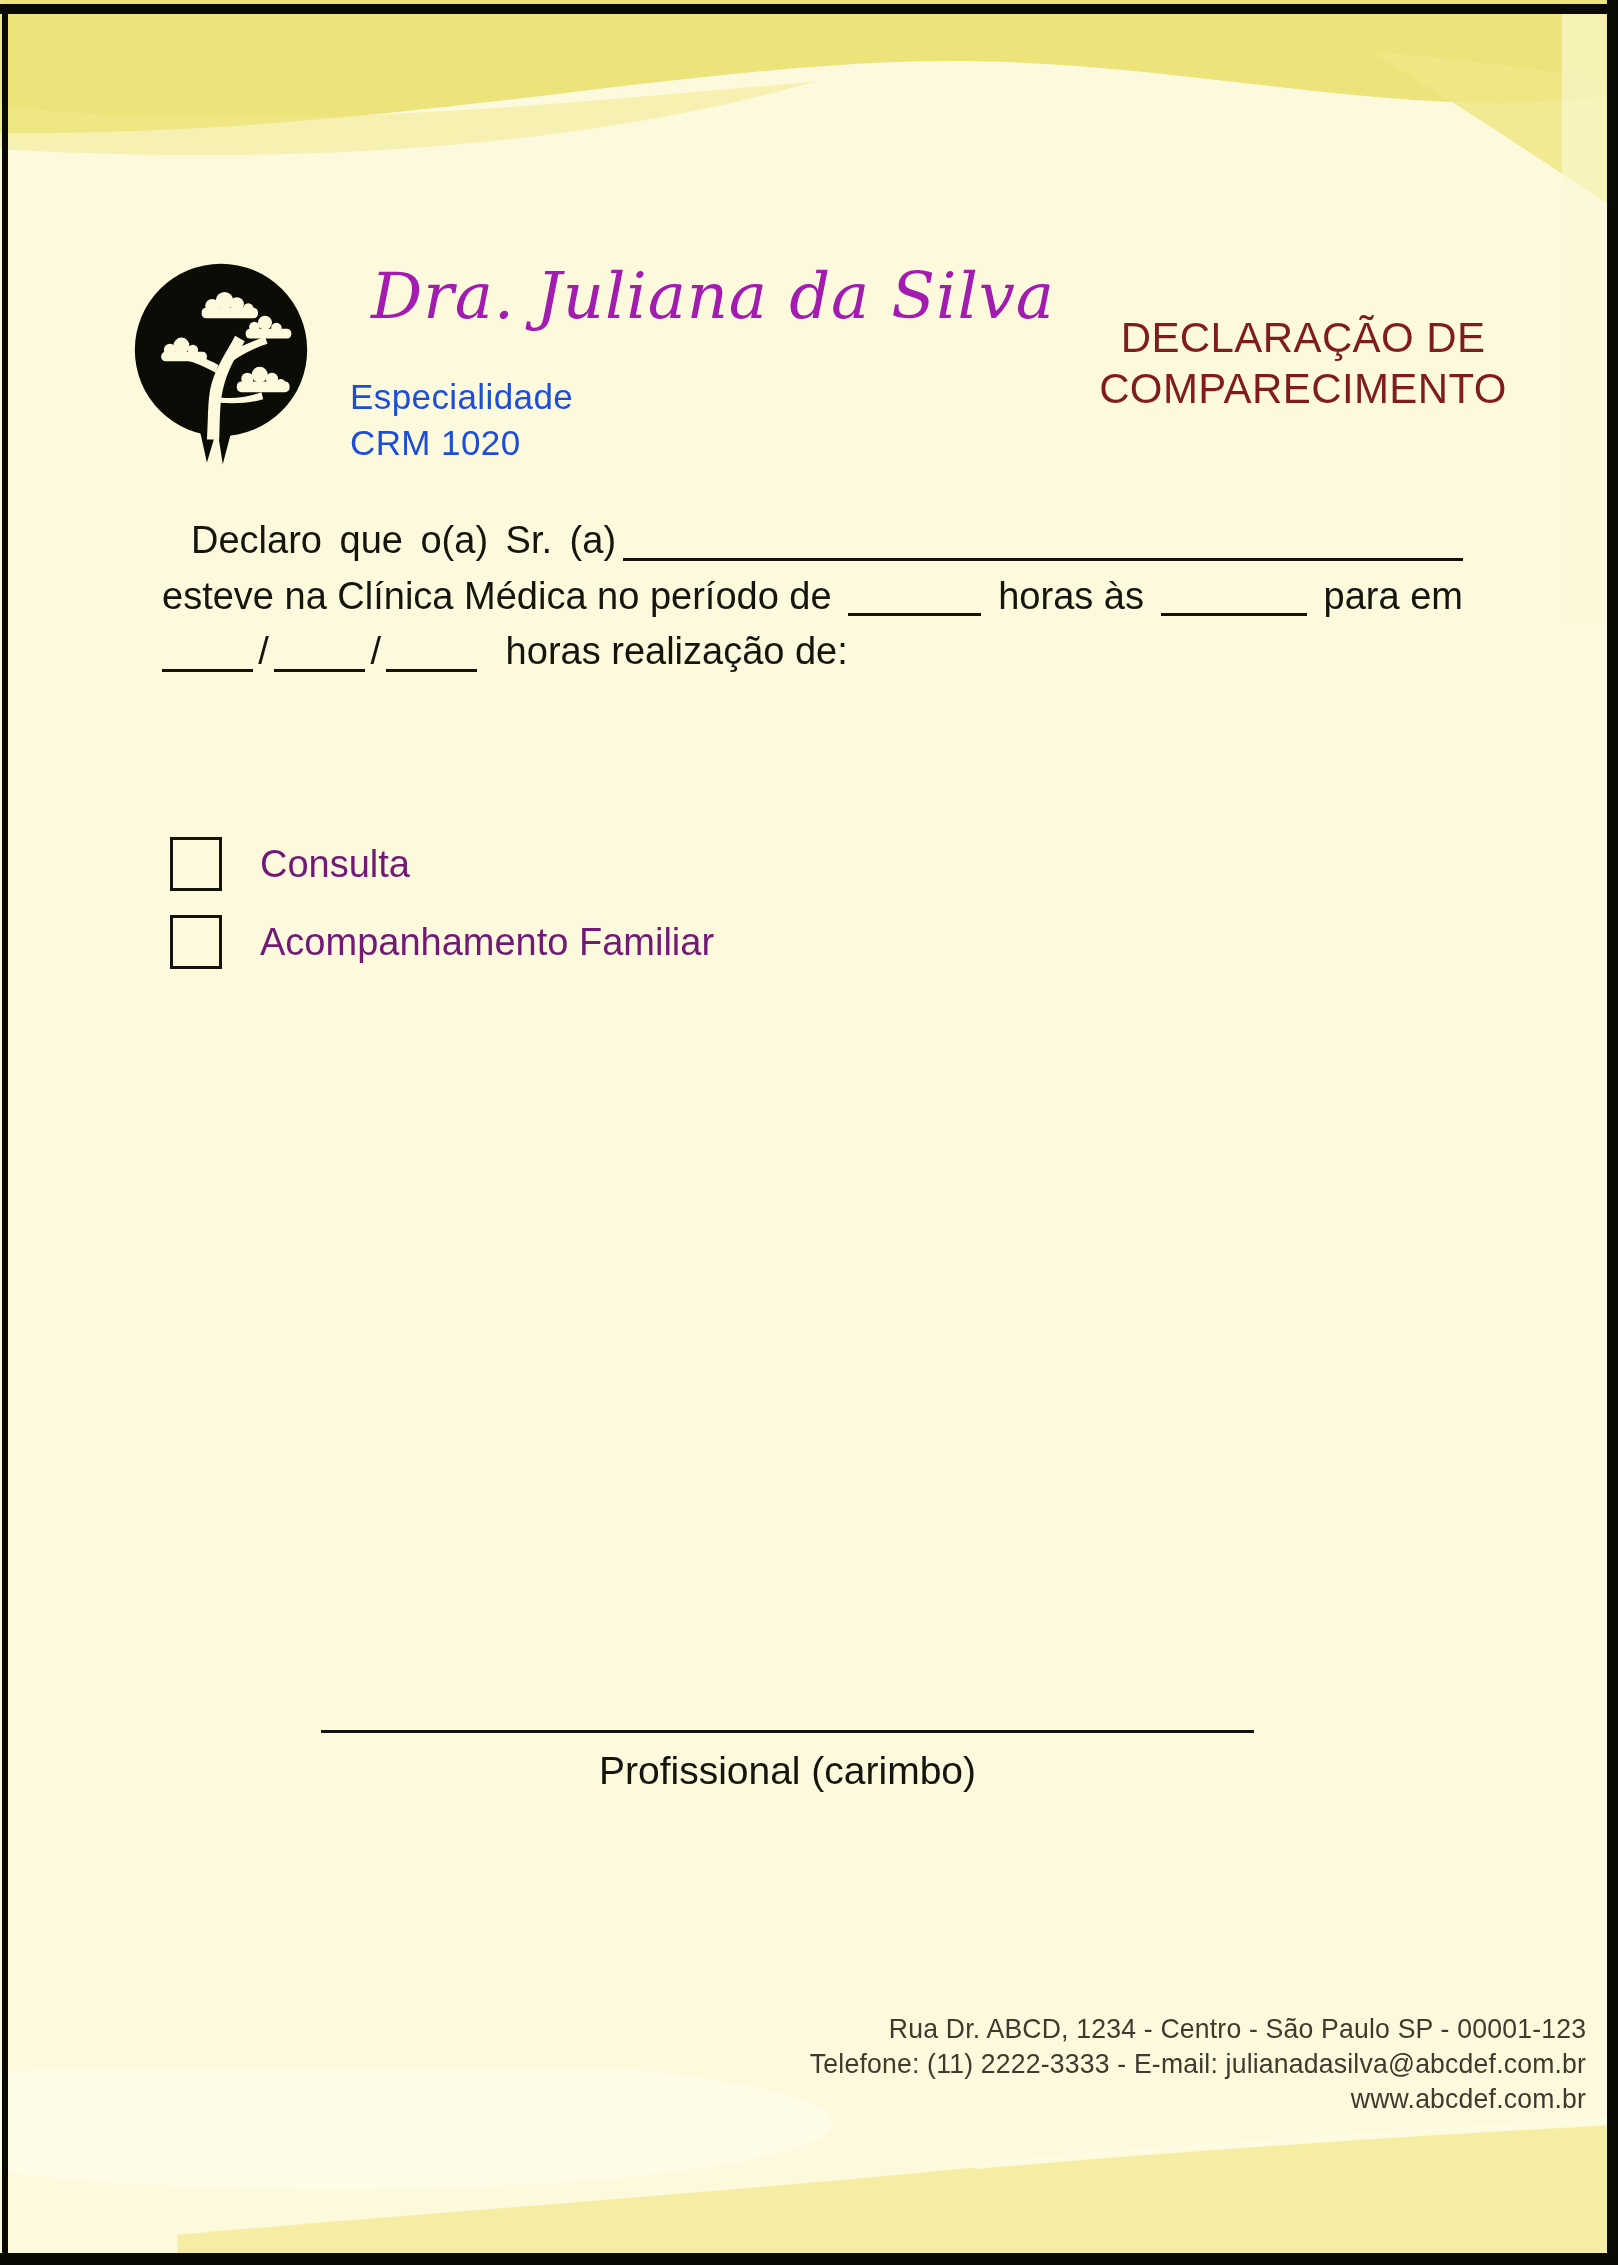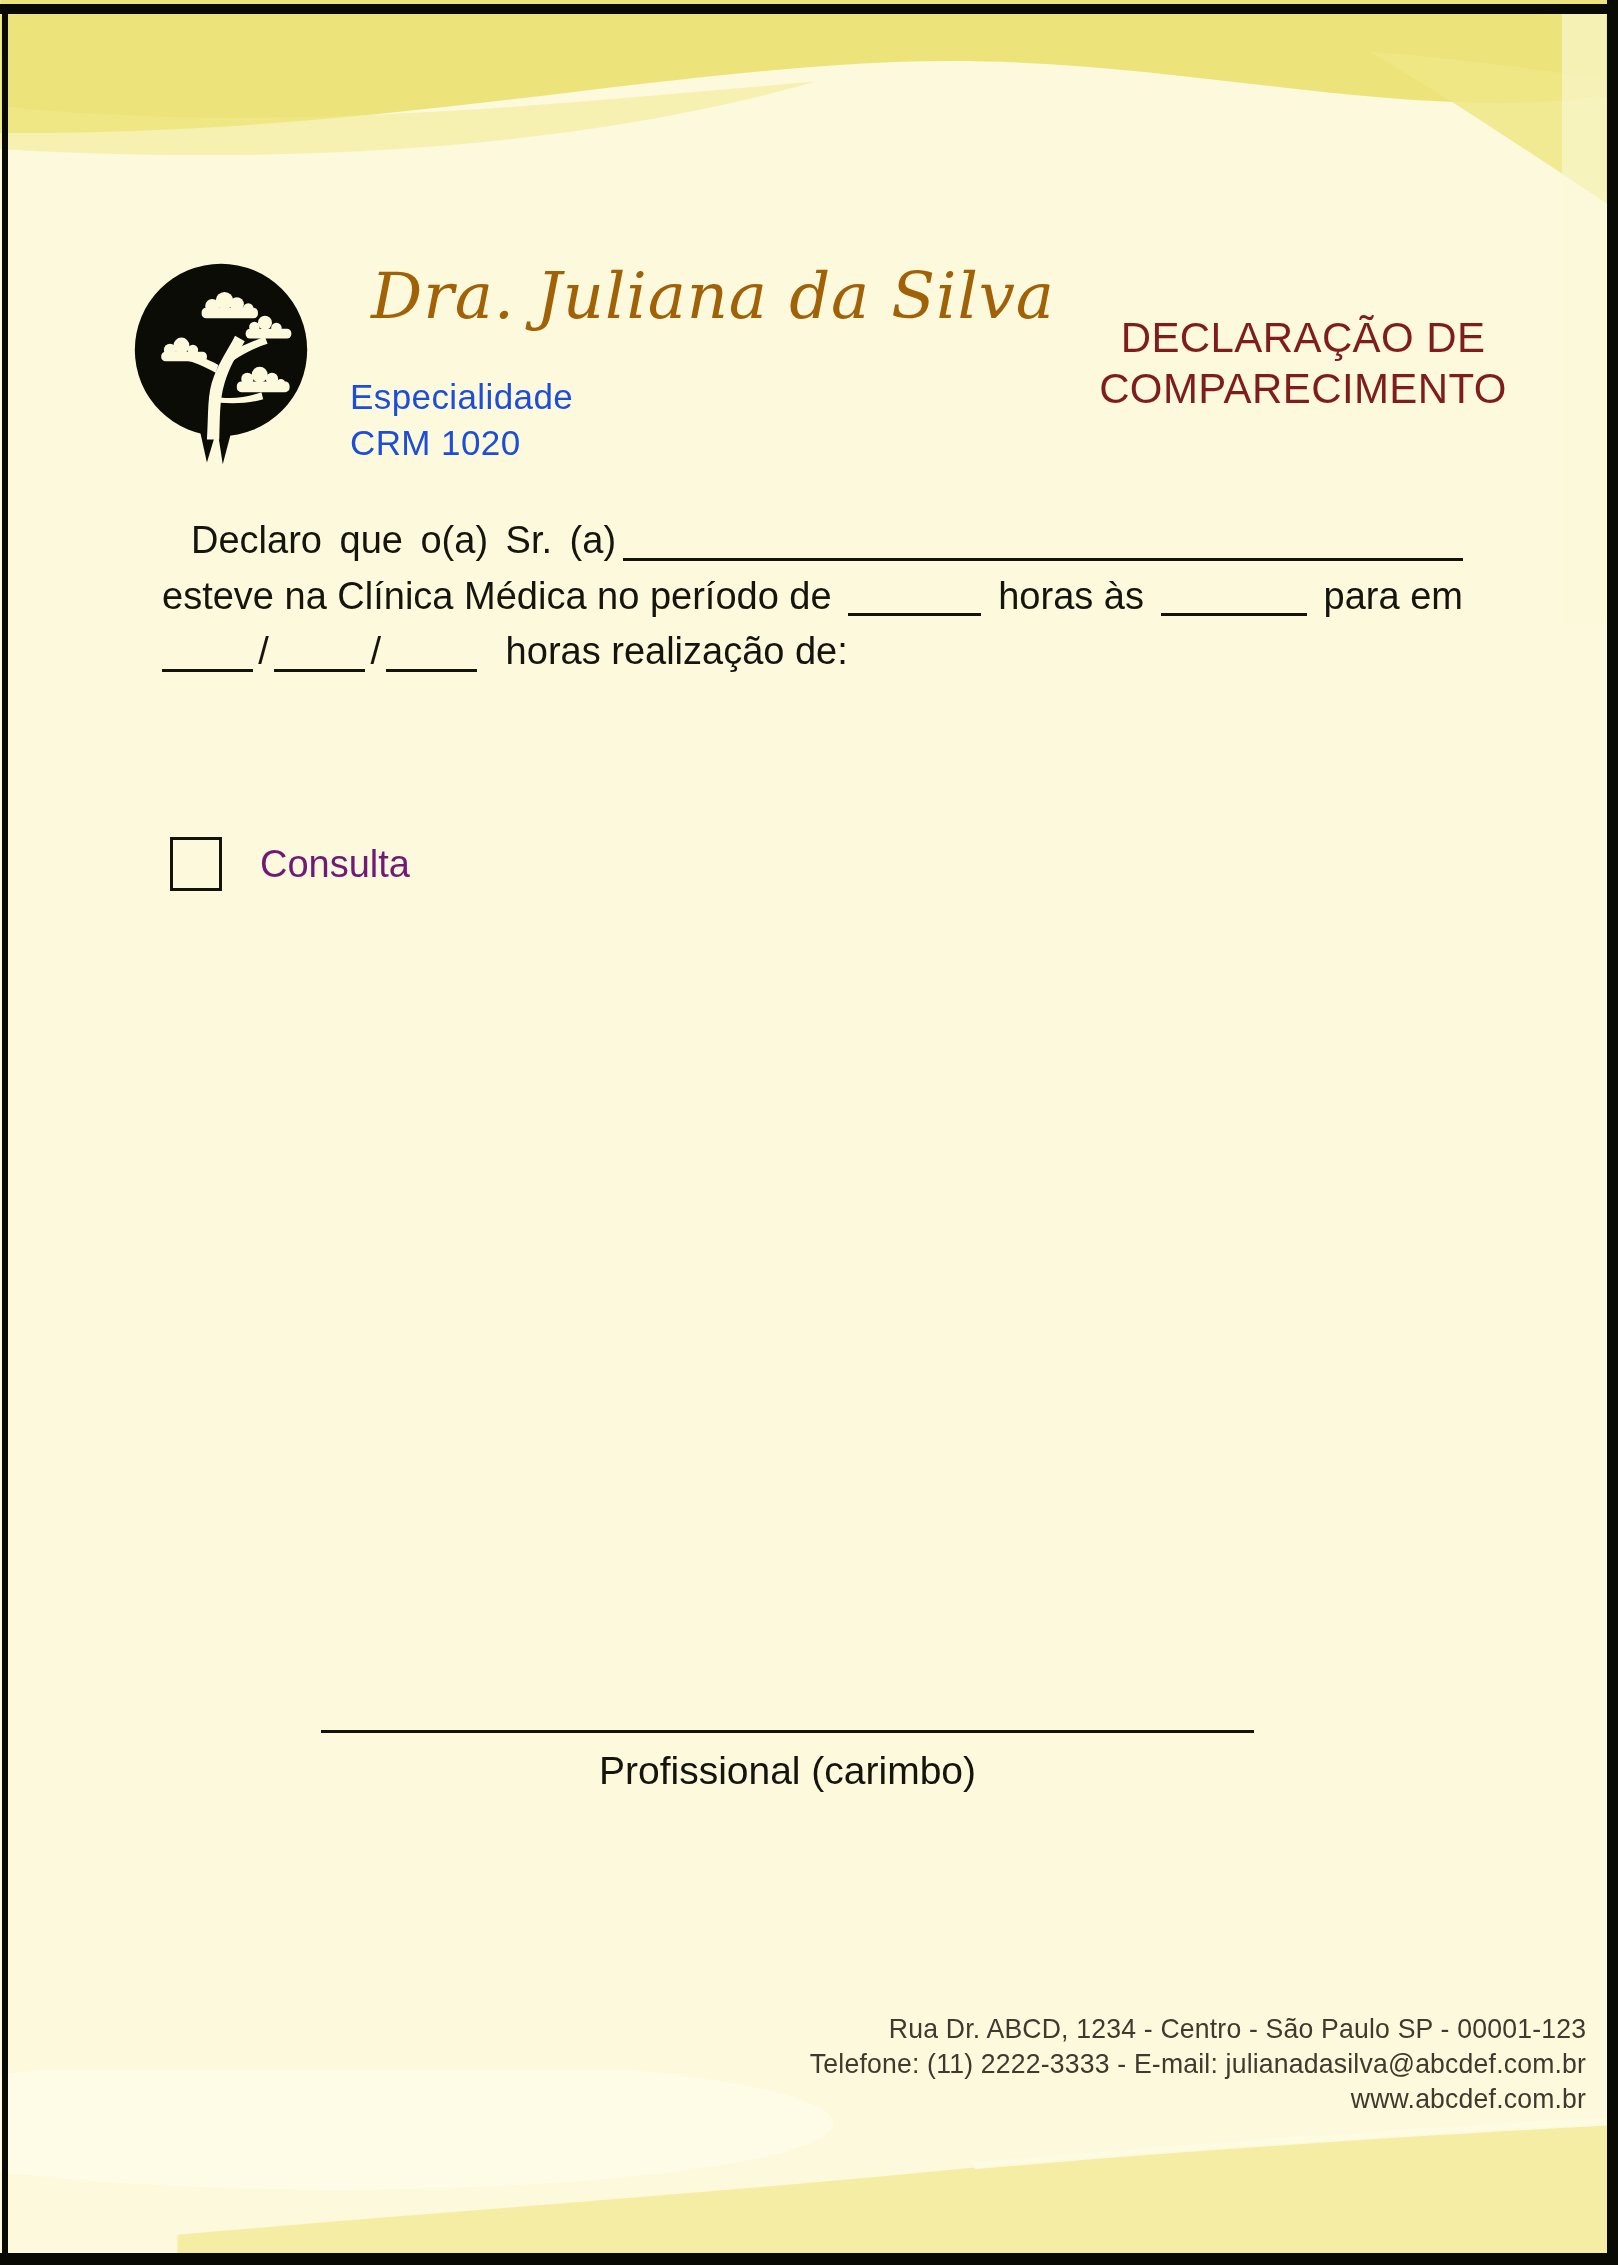--- a/index.html
+++ b/index.html
@@ -19,21 +19,21 @@
   .frame-left{left:1.8px;top:4.4px;width:6.2px;height:2261px;}
   .frame-right{left:1607px;top:0;width:11.5px;height:2265px;}
 
   .content{position:absolute;inset:0;z-index:3;}
 
   
   .logo{position:absolute;left:133px;top:262px;width:176px;height:204px;}
   .doctor-name{
     position:absolute;left:371px;top:259px;width:709px;
     font-family:"DejaVu Serif",serif;font-style:italic;
-    font-size:64px;letter-spacing:0.9px;color:#a16207;white-space:nowrap;
+    font-size:64px;letter-spacing:0.9px;color:#a21caf;white-space:nowrap;
   }
   .specialty,.crm{
     position:absolute;left:350px;font-size:35px;color:#1d4ed8;
     letter-spacing:0.4px;white-space:nowrap;
   }
   .specialty{top:377px;}
   .crm{top:423px;}
   .doc-title{
     position:absolute;left:1037px;top:312px;width:532px;text-align:center;
     font-size:42px;line-height:51px;letter-spacing:0.4px;color:#7f1d1d;
@@ -159,20 +159,24 @@
         <span class="slash">/</span>
         <span class="blank"></span>
         <span class="l3-text">horas realização de:</span>
       </div>
     </div>
 
     <div class="check-row r1">
       <div class="checkbox"></div>
       <div class="check-label">Consulta</div>
     </div>
+    <div class="check-row r2">
+      <div class="checkbox"></div>
+      <div class="check-label">Acompanhamento Familiar</div>
+    </div>
 
     <div class="signature">
       <div class="sig-line"></div>
       <div class="sig-label">Profissional (carimbo)</div>
     </div>
 
     <div class="footer">
       <div>Rua Dr. ABCD, 1234 - Centro - São Paulo SP - 00001-123</div>
       <div>Telefone: (11) 2222-3333 - E-mail: julianadasilva@abcdef.com.br</div>
       <div>www.abcdef.com.br</div>

